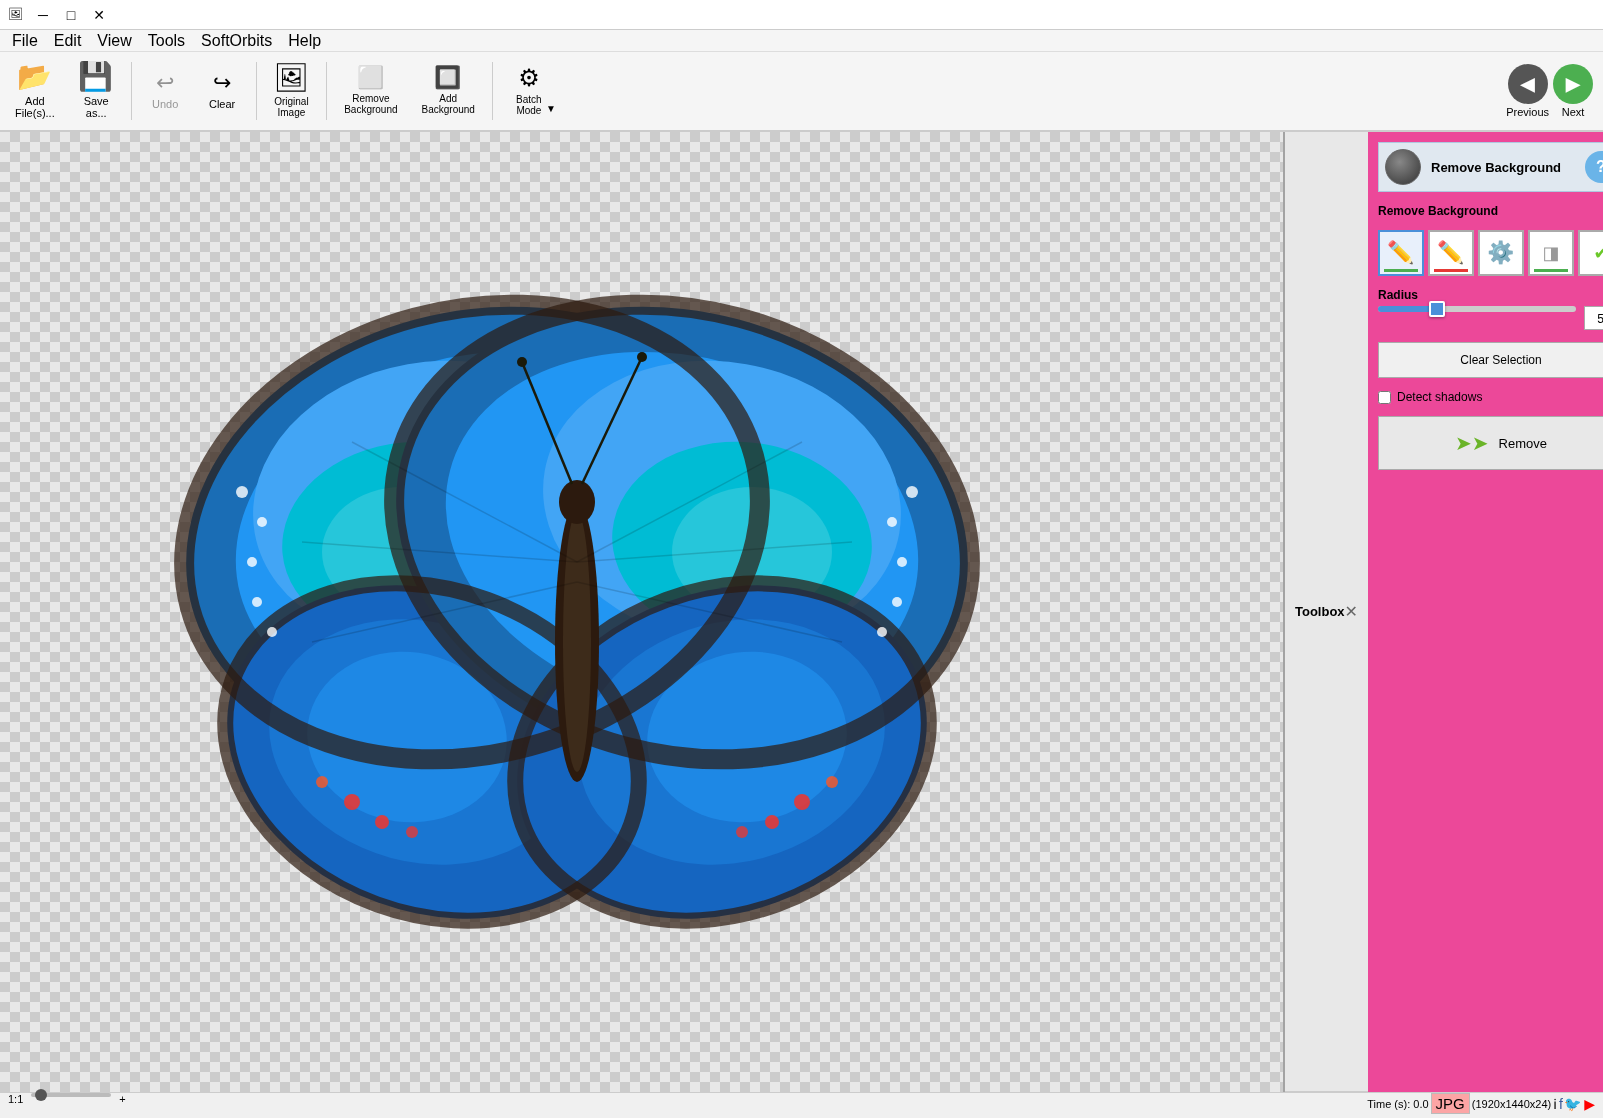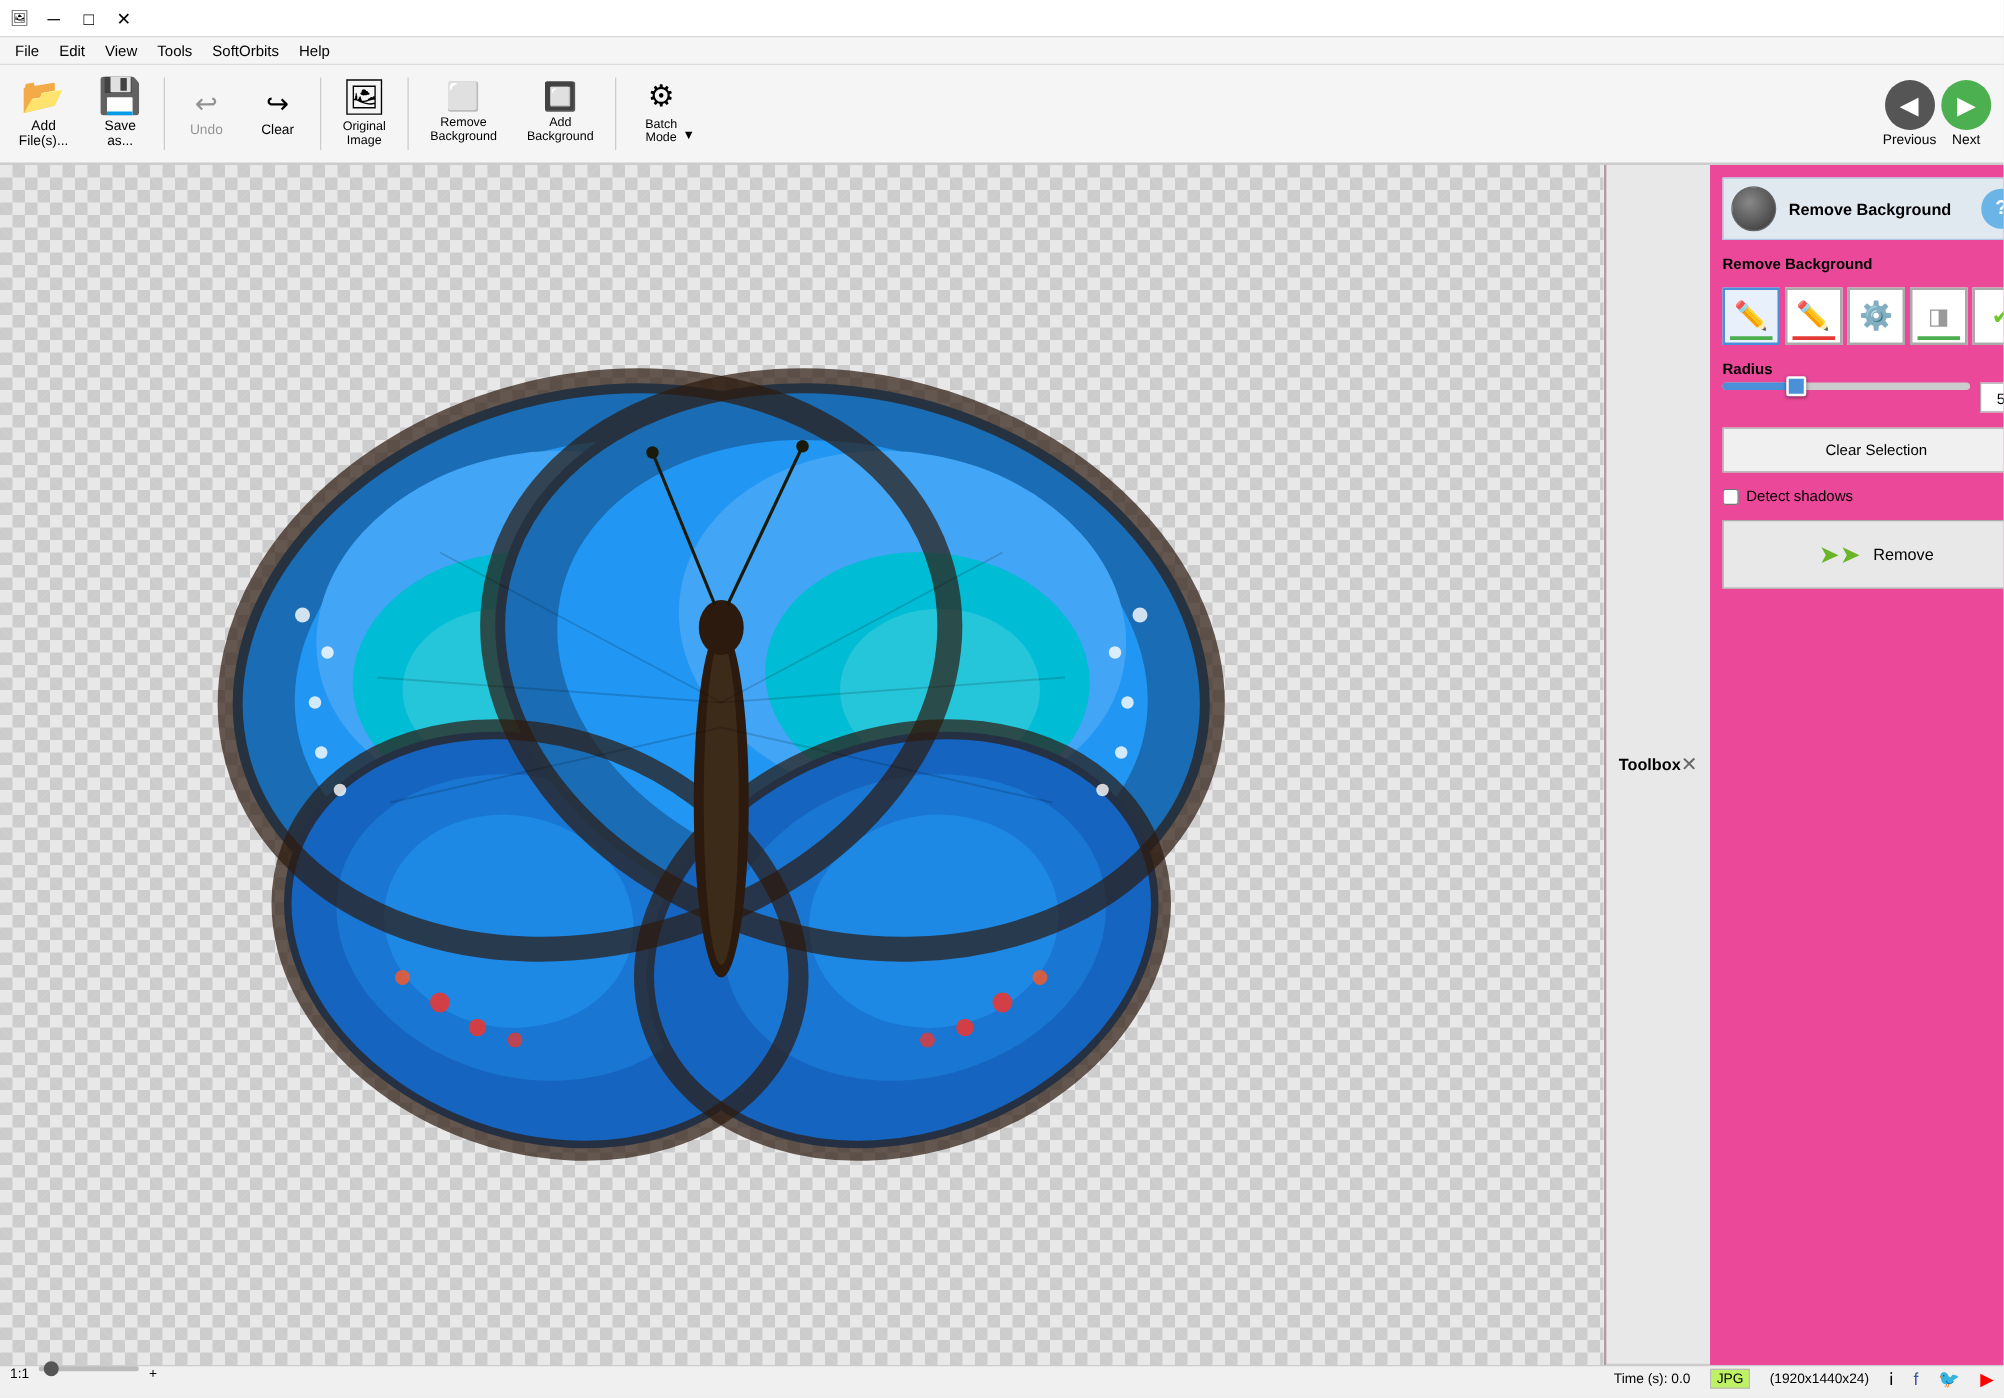--- a/index.html
+++ b/index.html
@@ -23,21 +23,21 @@
     
     .menu-bar {
       background: #f5f5f5;
       border-bottom: 1px solid #ddd;
       display: flex;
       align-items: center;
       padding: 2px 4px;
       height: 22px;
       min-height: 22px;
     }
-    .menu-item { padding: 2px 8px; cursor: pointer; font-size: 12px; }
+    .menu-item { padding: 2px 8px; cursor: pointer; font-size: 16px; }
 
     
     .toolbar {
       background: #f5f5f5;
       border-bottom: 2px solid #ccc;
       display: flex;
       align-items: stretch;
       padding: 2px 4px;
       height: 80px;
       min-height: 80px;
@@ -268,22 +268,22 @@
       min-height: 26px;
       display: flex;
       align-items: flex-start;
       padding: 0 8px;
       gap: 8px;
       font-size: 11px;
     }
     .zoom-slider-mini { width: 80px; height: 4px; background: #bbb; border-radius: 2px; position: relative; }
     .zoom-thumb-mini { position: absolute; left: 4px; top: -4px; width: 12px; height: 12px; background: #555; border-radius: 50%; }
     .status-spacer { flex: 1; }
-    .status-right { display: flex; align-items: center; gap: 16px; }
-    .status-tag { padding: 1px 4px; background: #bef264; border: 1px solid #bbb; font-size: 11px; }
+    .status-right { display: flex; align-items: center; gap: 2px; }
+    .status-tag { padding: 1px 4px; background: #fca5a5; border: 1px solid #bbb; font-size: 15px; }
 
     
     .toolbar-dropdown { position: relative; }
     .dropdown-arrow { font-size: 10px; position: absolute; right: 2px; bottom: 12px; }
   </style>
 </head>
 <body>
 
 <div class="title-bar">
   <span class="app-icon">🖼</span>

